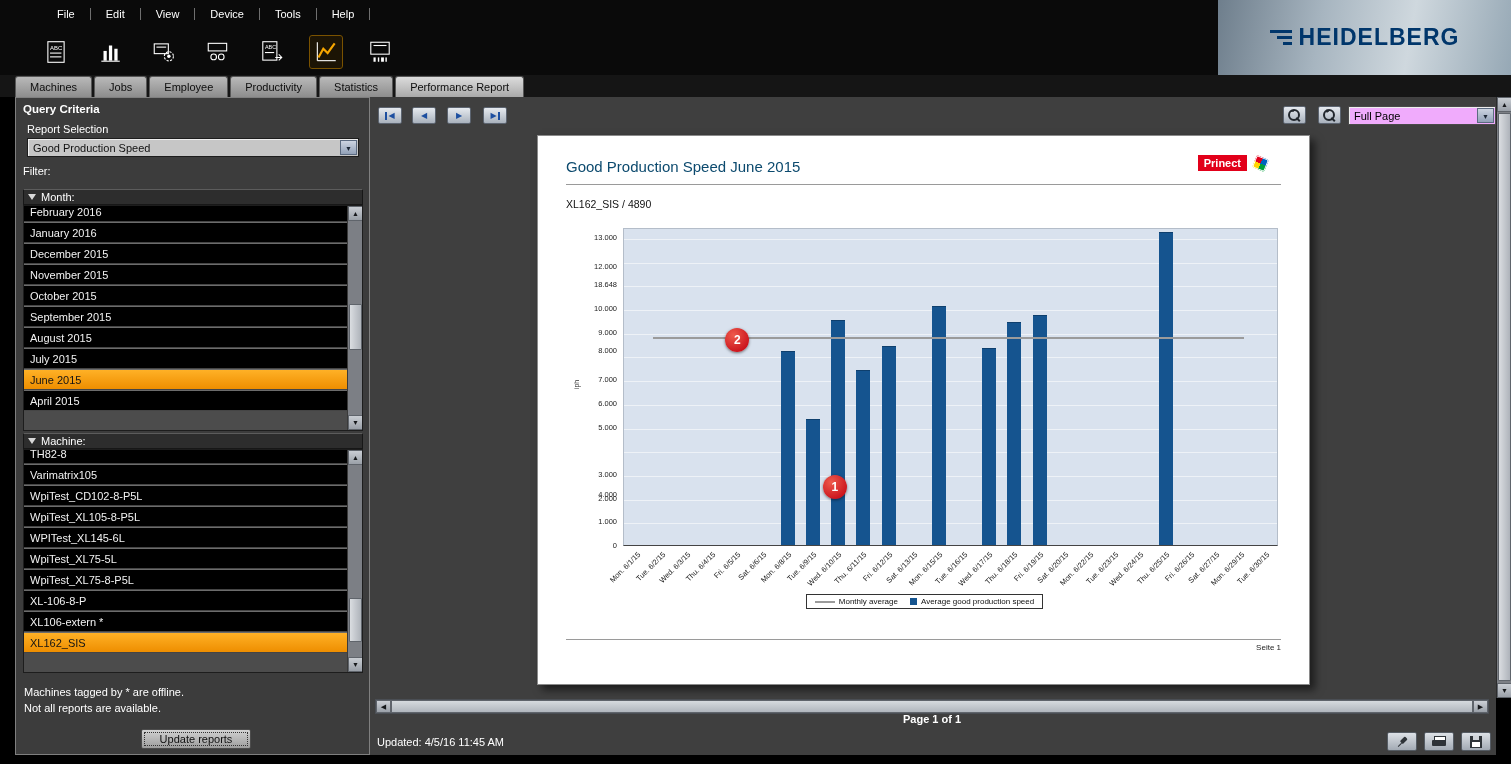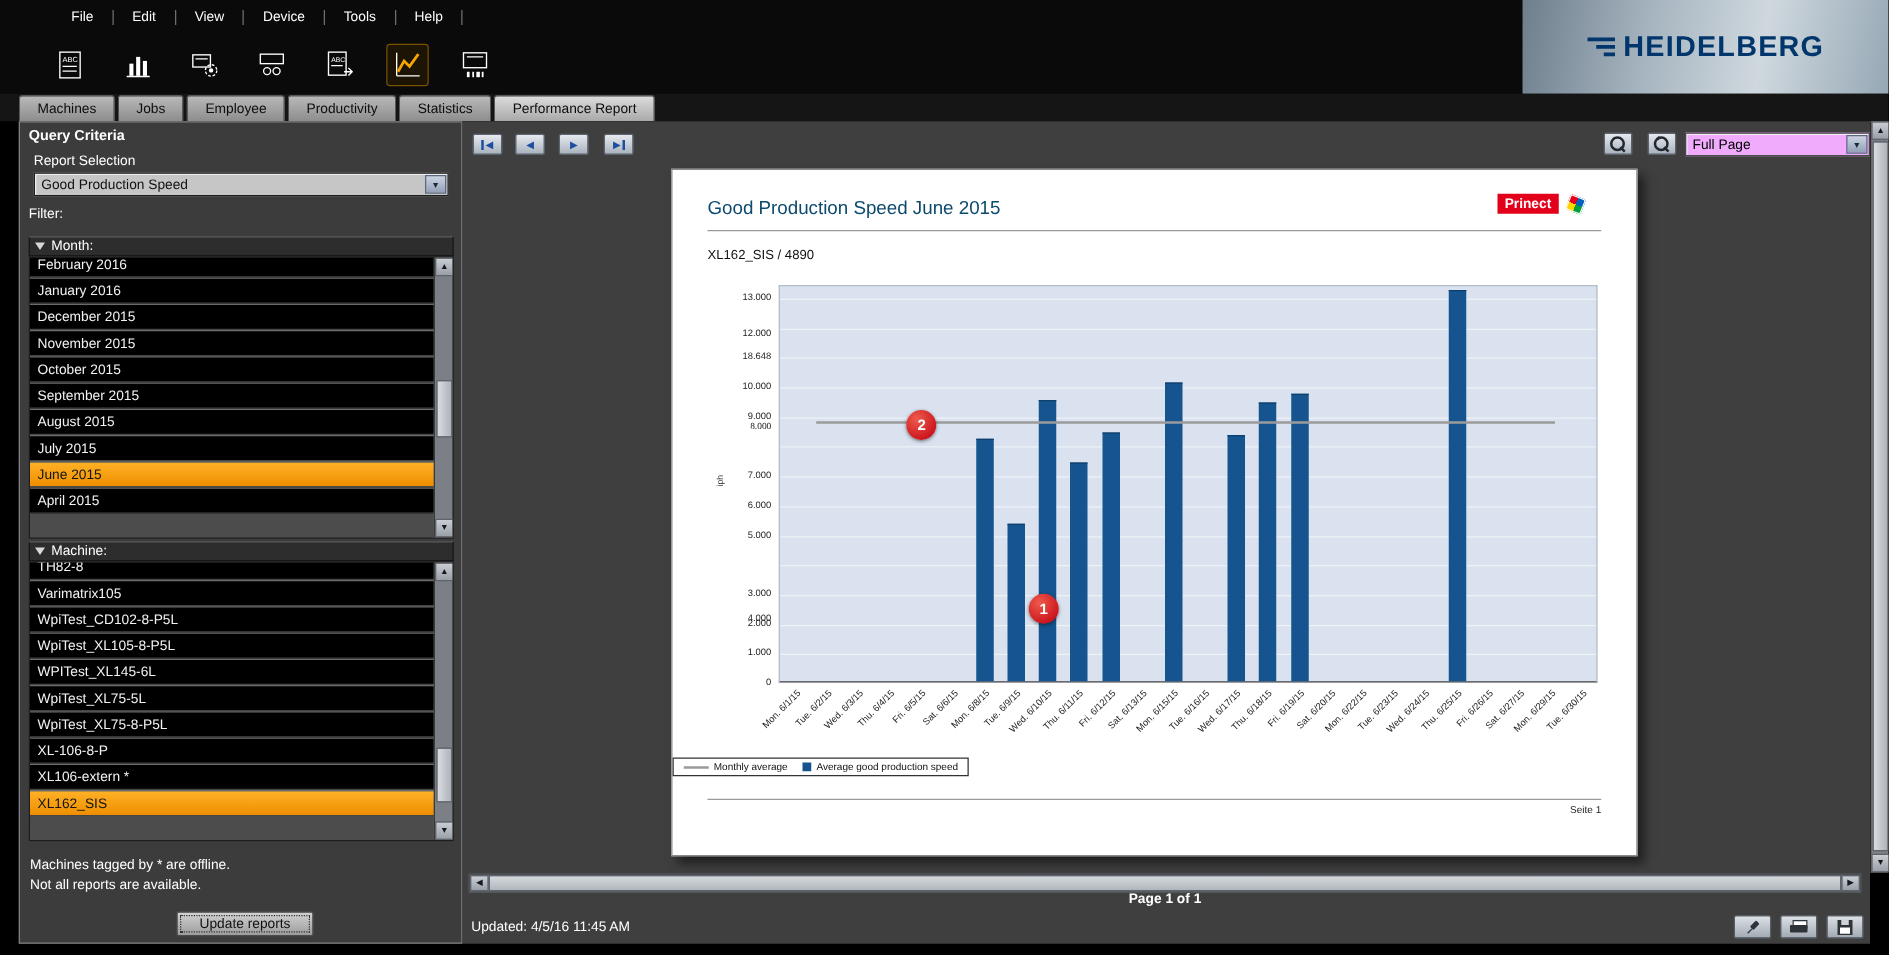--- a/index.html
+++ b/index.html
@@ -64,21 +64,21 @@
 .subtitle{position:absolute;left:28px;top:62px;color:#111;font-size:10.5px}
 .chart-wrap{position:absolute;left:0;top:80px;width:773px;height:400px}
 .plot{position:absolute;left:85px;top:12px;width:655px;height:318px;background:#d9e2ee;border:1px solid #b4bdc9;border-bottom:1px solid #444}
 .gridline{position:absolute;left:0;width:100%;height:1px;background:#eef2f7}
 .bar{position:absolute;bottom:0;width:14px;background:#15548f;border-top:1px solid #0e3f6d}
 .avgline{position:absolute;left:4.5%;width:90.5%;height:2px;background:#9b9b9b}
 .ytick{position:absolute;left:26px;width:53px;text-align:right;font-size:7.5px;color:#222}
 .xtick{position:absolute;width:110px;text-align:right;font-size:7.5px;color:#222;transform:rotate(-45deg);transform-origin:100% 0;white-space:nowrap}
 .ylab{position:absolute;left:34px;top:165px;font-size:7px;color:#333;transform:rotate(-90deg)}
 .callout{position:absolute;width:24px;height:24px;border-radius:50%;background:radial-gradient(circle at 35% 30%,#ee5a4c,#cb141d 75%);color:#fff;font-weight:bold;font-size:12px;text-align:center;line-height:24px;box-shadow:0 1px 3px rgba(0,0,0,.5)}
-.legend{position:absolute;left:0;top:470px;width:773px;display:flex;}
+.legend{position:absolute;left:0;top:458px;width:773px;display:flex;justify-content:center}
 .legend-box{display:flex;align-items:center;gap:12px;border:1px solid #333;background:#fff;padding:2px 8px;font-size:8px;color:#111}
 .leg-item{display:flex;align-items:center;gap:4px}
 .sw-line{width:20px;height:2px;background:#9b9b9b}
 .sw-sq{width:7px;height:7px;background:#15548f}
 .seite{position:absolute;right:28px;top:507px;font-size:8px;color:#222}
 
 
 .hscroll{position:absolute;left:375px;top:699px;width:1114px;height:15px;background:#7d828a;border:1px solid #4a4e54}
 .h-arrow{position:absolute;top:0;width:15px;height:13px;background:linear-gradient(#ccd0d6,#9aa0a8);border:1px solid #5f646b;font-size:7px;color:#16181b;text-align:center;line-height:12px}
 .h-thumb{position:absolute;left:15px;top:0;width:1082px;height:13px;background:linear-gradient(#d6dade,#b0b6bd);border:1px solid #5f646b}
@@ -323,21 +323,21 @@
             <div class="callout" style="left: 101.315px; top: 99.3px;">2</div>
           </div>
       <div class="ytick" style="top: 325px;">0</div>
           <div class="ytick" style="top: 301.304px;">1.000</div>
           <div class="ytick" style="top: 277.608px;">2.000</div>
           <div class="ytick" style="top: 253.912px;">3.000</div>
           <div class="ytick" style="top: 230.216px; margin-top: 44px;">4.000</div>
           <div class="ytick" style="top: 206.52px;">5.000</div>
           <div class="ytick" style="top: 182.824px;">6.000</div>
           <div class="ytick" style="top: 159.128px;">7.000</div>
-          <div class="ytick" style="top: 120px; font-family: Liberation Serif, serif;">8.000</div>
+          <div class="ytick" style="top: 130px;">8.000</div>
           <div class="ytick" style="top: 111.736px;">9.000</div>
           <div class="ytick" style="top: 88.0402px;">10.000</div>
           <div class="ytick" style="top: 64.3443px;">18.648</div>
           <div class="ytick" style="top: 46px;">12.000</div>
           <div class="ytick" style="top: 16.9523px;">13.000</div>
           <div class="xtick" style="left: -12.4038px; top: 334px;">Mon. 6/1/15</div>
           <div class="xtick" style="left: 12.7885px; top: 334px;">Tue. 6/2/15</div>
           <div class="xtick" style="left: 37.9808px; top: 334px;">Wed. 6/3/15</div>
           <div class="xtick" style="left: 63.1731px; top: 334px;">Thu. 6/4/15</div>
           <div class="xtick" style="left: 88.3654px; top: 334px;">Fri. 6/5/15</div>

